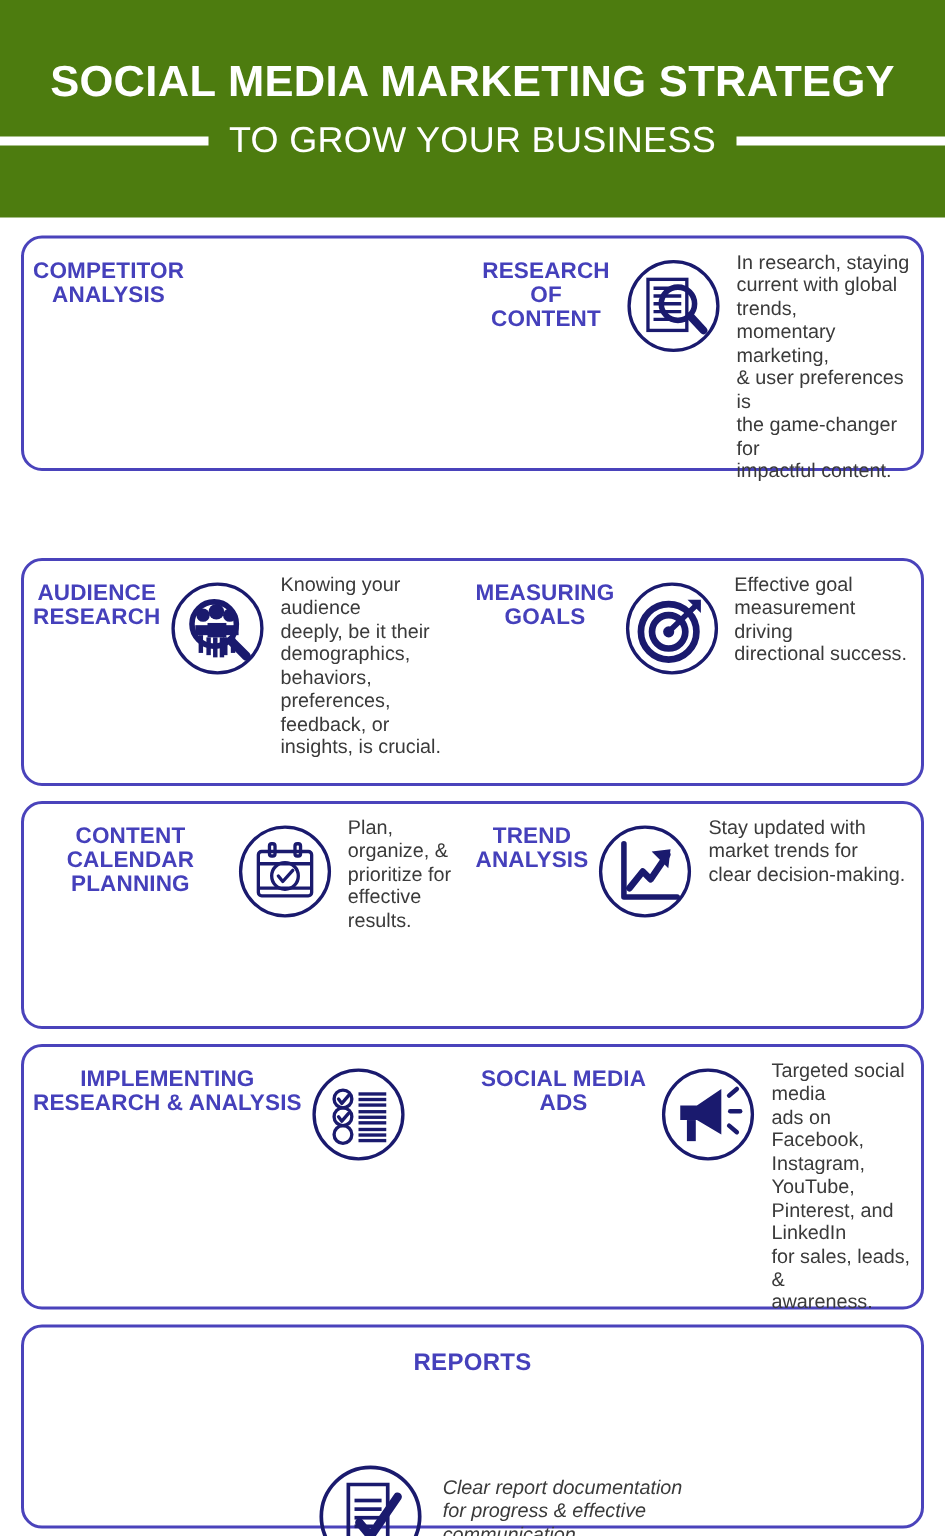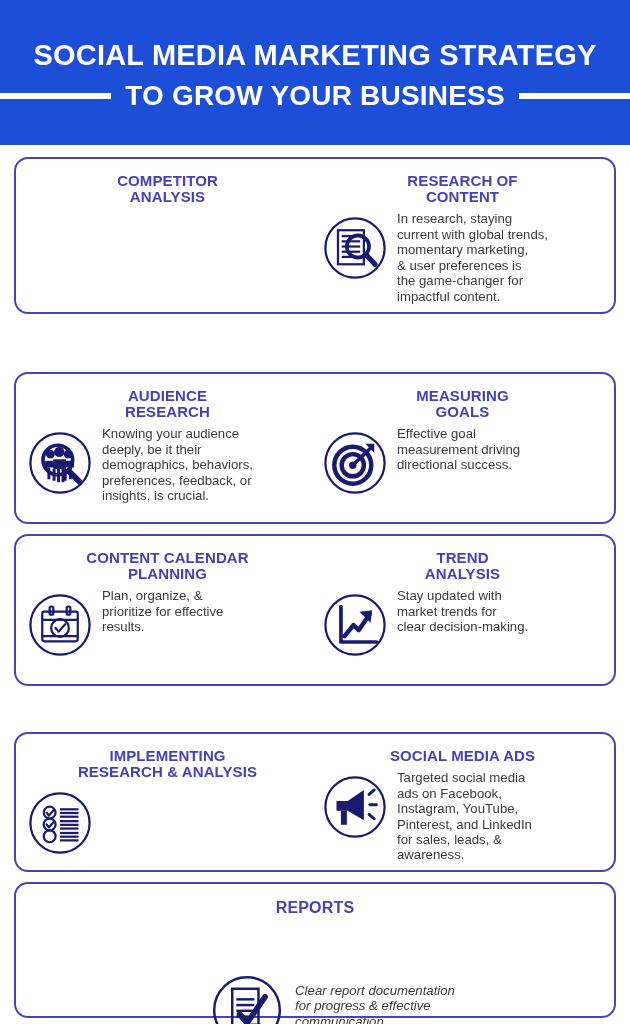--- a/index.html
+++ b/index.html
@@ -16,21 +16,21 @@
     position: relative;
     width: 630px;
     height: 1024px;
     background: #ffffff;
   }
 
   
   .header {
     width: 630px;
     height: 145px;
-    background: #1d4ed8;
+    background: #4d7c0f;
     display: flex;
     flex-direction: column;
     align-items: center;
     justify-content: flex-start;
     padding-top: 40px;
   }
 
   .header-title {
     color: #ffffff;
     font-size: 29px;
@@ -52,22 +52,22 @@
   .header-rule {
     height: 6px;
     background: #ffffff;
     flex: 1 1 auto;
   }
   .header-rule.left  { margin-right: 14px; margin-left: -20px; }
   .header-rule.right { margin-left: 14px;  margin-right: -20px; }
 
   .header-subtitle {
     color: #ffffff;
-    font-size: 28px;
-    font-weight: bold;
+    font-size: 24px;
+    font-weight: normal;
     letter-spacing: 0.2px;
     white-space: nowrap;
     flex: 0 0 auto;
     text-align: center;
   }
 
   
   .cards {
     padding: 12px 14px 0 14px;
     display: flex;
@@ -80,27 +80,27 @@
     border-radius: 14px;
     background: #ffffff;
     display: flex;
     flex-direction: row;
     padding: 6px 4px 6px 4px;
   }
 
   .card.row1 { height: 157px; }
   .card.row2 { height: 152px; margin-top: 48px; }
   .card.row3 { height: 152px; }
-  .card.row4 { height: 140px; margin-top: 36px; }
+  .card.row4 { height: 177px; }
   .card.row5 { height: 136px; flex-direction: column; align-items: center; gap: 48px; }
 
   .panel {
     flex: 1 1 50%;
     display: flex;
-    flex-direction: column;
+    flex-direction: row;
     padding: 0 2px;
     min-width: 0;
   }
 
   .panel-title {
     color: #4540bb;
     font-size: 15px;
     font-weight: bold;
     line-height: 1.08;
     text-align: center;

